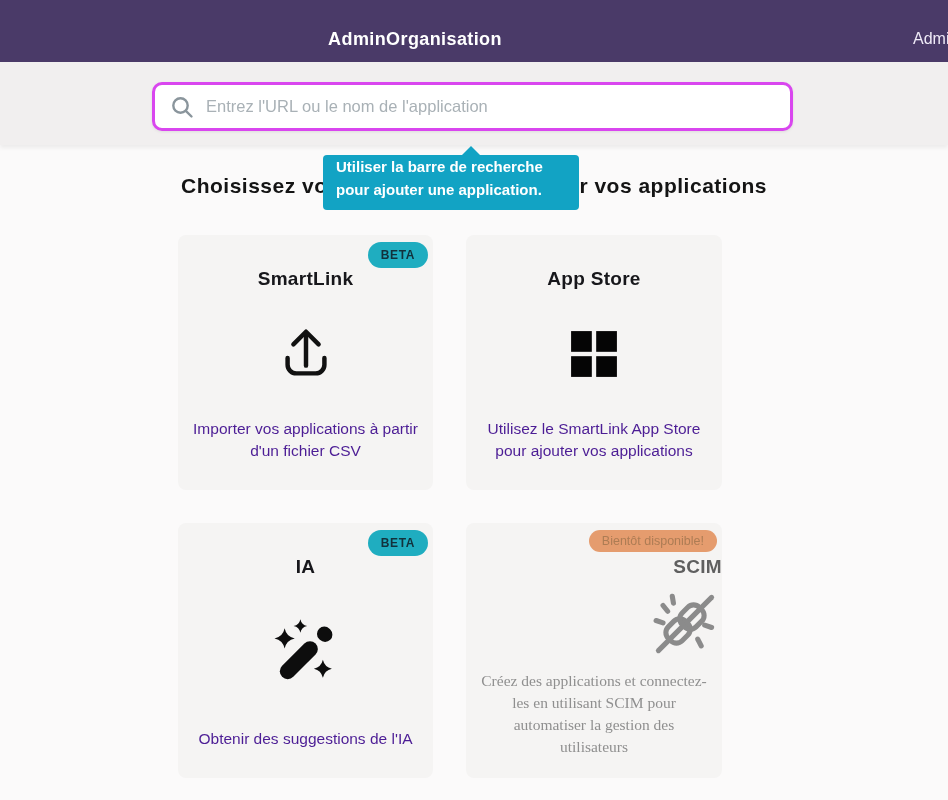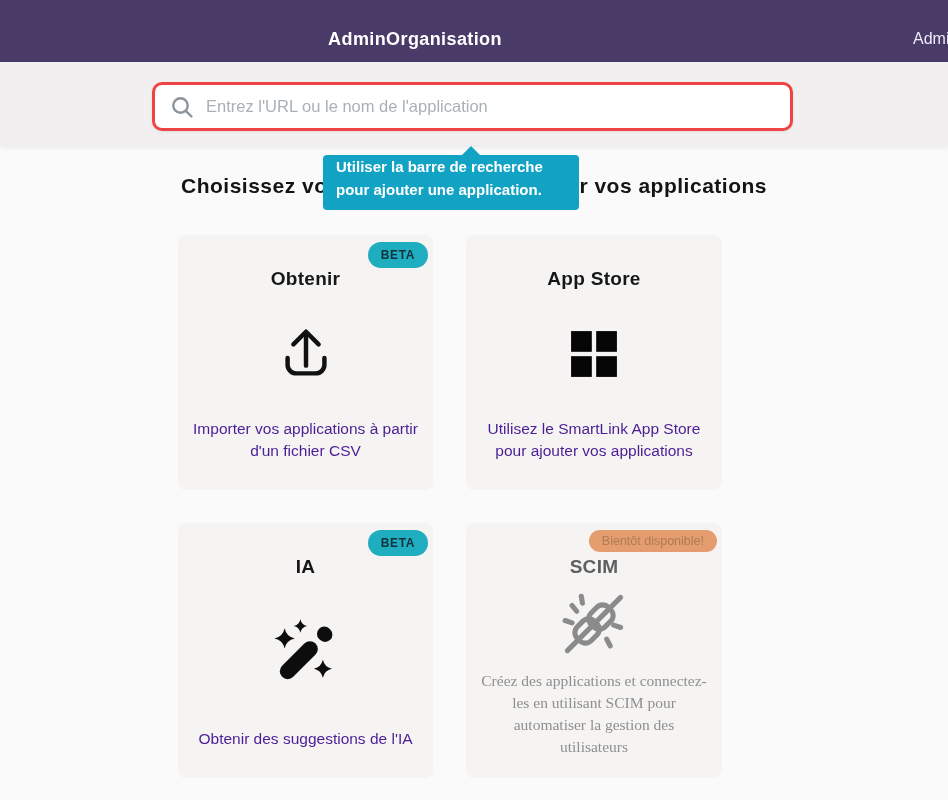--- a/index.html
+++ b/index.html
@@ -21,21 +21,21 @@
   .header-right {
     position:absolute; top:50%; left:913px; transform:translateY(-50%);
     color:#efeaf7; font-size:16px; white-space:nowrap;
   }
   .search-strip {
     position:absolute; top:62px; left:0; width:948px; height:83px;
     background:#f1efef; box-shadow:0 3px 4px rgba(0,0,0,0.06);
   }
   .search-bar {
     position:absolute; top:20px; left:152px; width:641px; height:49px;
-    background:#ffffff; border:3px solid #ef4444; border-radius:10px;
+    background:#ffffff; border:3px solid #d946ef; border-radius:10px;
     display:flex; align-items:center; padding:0 15px;
     box-shadow:0 1px 3px rgba(0,0,0,0.08);
   }
   .search-bar .mag { flex:none; margin-right:12px; }
   .search-input {
     flex:1; border:none; outline:none; background:transparent;
     font-size:16.5px; color:#333; font-family:inherit;
   }
   .search-input::placeholder { color:#a9b1b6; }
   .tooltip {
@@ -74,21 +74,21 @@
   }
   .card-title {
     margin-top:33px; font-size:19px; font-weight:700; color:#17171b;
     letter-spacing:0.3px;
   }
   .card-icon { flex:1; display:flex; align-items:center; justify-content:center; }
   .card-desc {
     font-size:15.5px; line-height:22px; color:#4c1d95; text-align:center;
     padding:0 12px; margin-bottom:28px;
   }
-  .card.disabled { cursor:default; }
+  .card.disabled { cursor:default;align-items:flex-end; }
   .card.disabled .card-title { color:#5f5f5f; }
   .card.disabled .card-desc { color:#8f8f8f; margin-bottom:20px;font-family:Liberation Serif, serif; }
 </style>
 </head>
 <body>
 
 <div class="header">
   <span class="header-title">AdminOrganisation</span>
   <span class="header-right">Admin</span>
 </div>
@@ -107,21 +107,21 @@
   <div class="tooltip-arrow"></div>
   <span>Utiliser la barre de recherche pour ajouter une application.</span>
 </div>
 
 <div class="page-title">Choisissez votre méthode pour ajouter vos applications</div>
 
 <div class="cards">
 
   <div class="card">
     <span class="card-badge badge-beta">BETA</span>
-    <div class="card-title">Obtenir</div>
+    <div class="card-title">SmartLink</div>
     <div class="card-icon">
       <svg width="62" height="62" viewBox="0 0 64 64" fill="none" stroke="#111" stroke-width="4.6" stroke-linecap="round" stroke-linejoin="round">
         <path d="M32 44 V10"></path>
         <path d="M19 22 L32 9 L45 22"></path>
         <path d="M13 36 v7 a9 9 0 0 0 9 9 h20 a9 9 0 0 0 9 -9 v-7"></path>
       </svg>
     </div>
     <div class="card-desc">Importer vos applications à partir d'un fichier CSV</div>
   </div>
 

